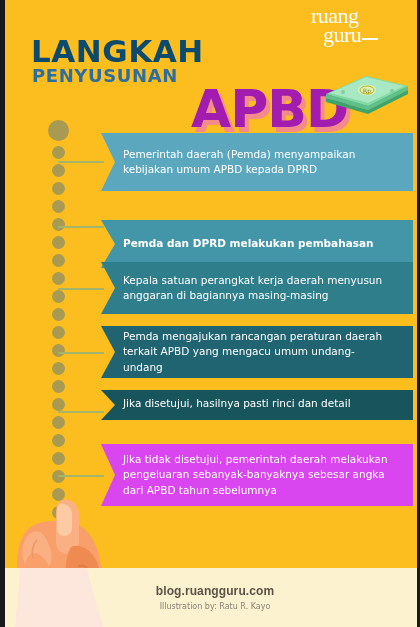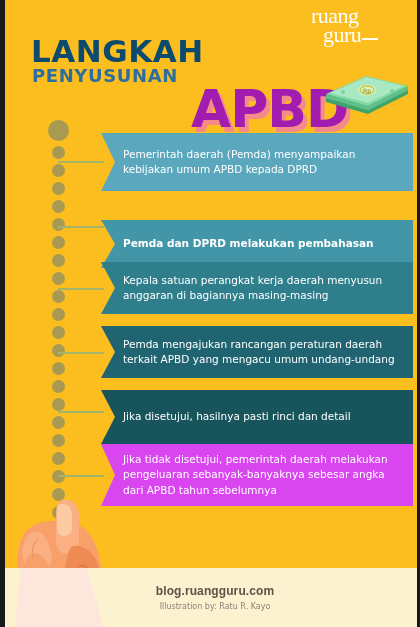--- a/index.html
+++ b/index.html
@@ -75,21 +75,21 @@
   .steps{position:absolute;left:0;top:0;width:420px;height:560px;}
   .step{
     position:absolute;
     left:96px;
     width:312px;
     color:#ffffff;
     font-family:"DejaVu Sans",sans-serif;
     font-size:10.5px;
     line-height:1.45;
     box-sizing:border-box;
-    padding:9px 12px 9px 22px;
+    padding:9px 20px 9px 22px;
     clip-path:polygon(0 0, 100% 0, 100% 100%, 0 100%, 14px 50%);
     display:flex;align-items:center;
   }
 
   
   .hand{position:absolute;left:8px;top:470px;width:110px;height:150px;}
 
   
   .footer{
     position:absolute;left:0;bottom:0;width:420px;height:59px;
@@ -185,21 +185,21 @@
     </div>
     <div class="step" id="step1" style="top: 220px; height: 48px; background: rgb(66, 150, 168); font-weight: bold;">
       <span>Pemda dan DPRD melakukan pembahasan</span>
     </div>
     <div class="step" id="step2" style="top: 262px; height: 52px; background: rgb(46, 126, 140);">
       <span>Kepala satuan perangkat kerja daerah menyusun anggaran di bagiannya masing-masing</span>
     </div>
     <div class="step" id="step3" style="top: 326px; height: 52px; background: rgb(31, 100, 112);">
       <span>Pemda mengajukan rancangan peraturan daerah terkait APBD yang mengacu umum undang-undang</span>
     </div>
-    <div class="step" id="step4" style="top: 390px; height: 54px; background: rgb(23, 84, 92);">
+    <div class="step" id="step4" style="top: 390px; height: 30px; background: rgb(23, 84, 92); align-items: flex-end;">
       <span>Jika disetujui, hasilnya pasti rinci dan detail</span>
     </div>
     <div class="step" id="step5" style="top: 444px; height: 62px; background: #d946ef;">
       <span>Jika tidak disetujui, pemerintah daerah melakukan pengeluaran sebanyak-banyaknya sebesar angka dari APBD tahun sebelumnya</span>
     </div>
   </div>
 
   <svg class="hand" viewBox="0 0 110 150">
     <g>
       <path d="M14 60 C4 72 2 92 6 112 C10 132 18 146 26 150 L96 150 C92 128 90 104 86 86 C82 66 70 54 56 52 C40 50 24 50 14 60 Z" fill="#F9A06A"></path>

